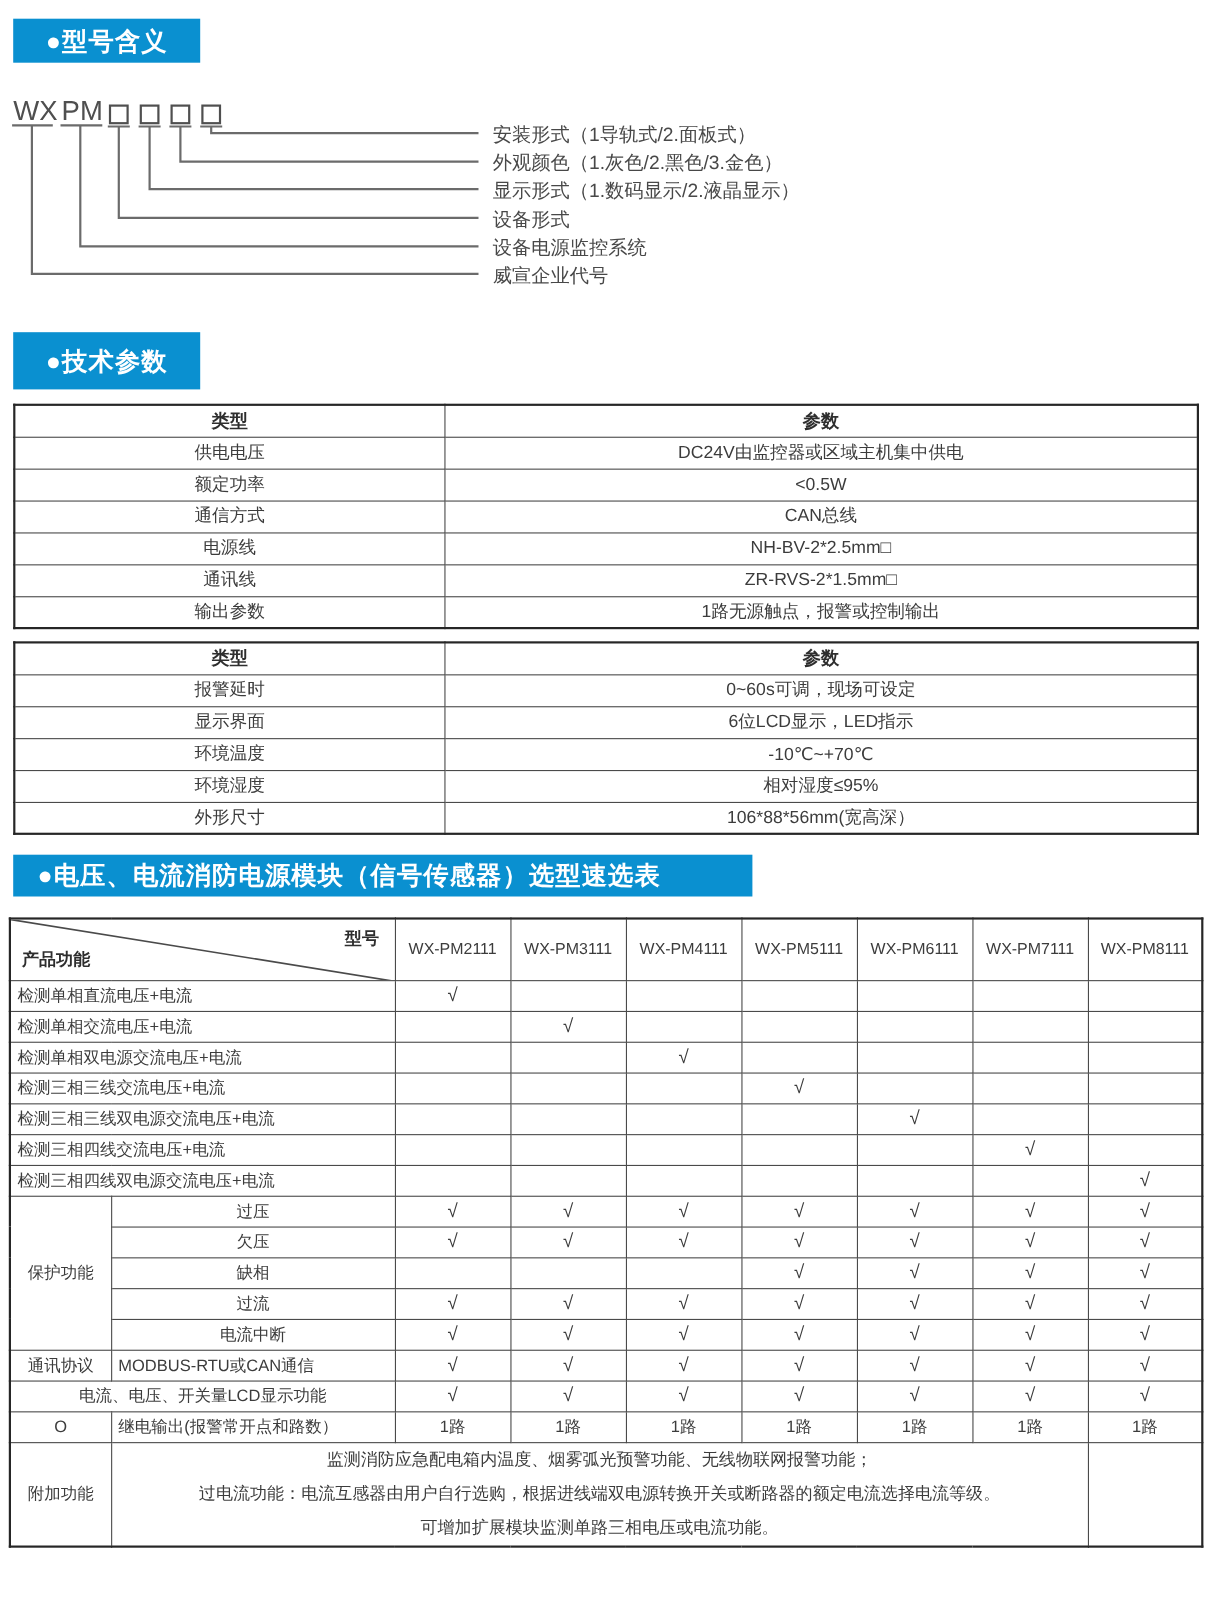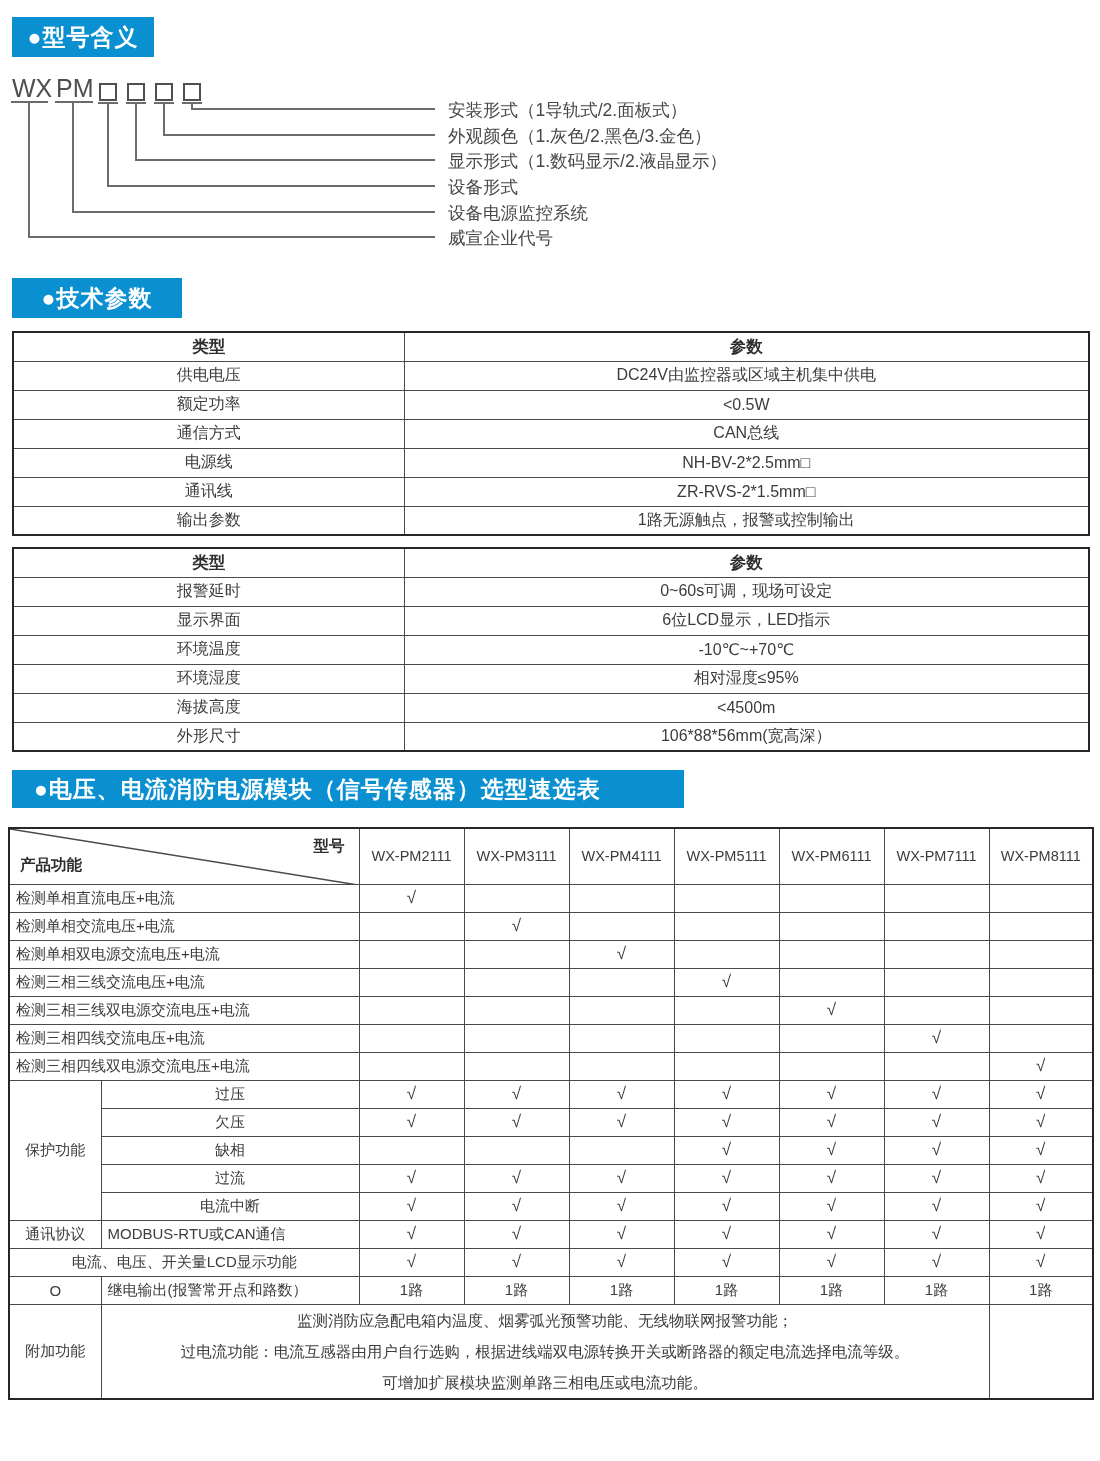--- a/index.html
+++ b/index.html
@@ -6,22 +6,22 @@
   * { box-sizing:border-box; }
   html,body { margin:0; padding:0; }
   body {
     width:1100px; height:1461px; background:#ffffff; overflow:hidden;
     font-family:"Liberation Sans","DejaVu Sans",sans-serif; color:var(--ink);
   }
   .bar {
     background:var(--accent); color:#ffffff; font-weight:bold; font-size:23px;
     display:flex; align-items:center; justify-content:center; letter-spacing:1px;
   }
-  .bar1 { width:142px; height:40px; margin:17px 0 6px 12px; }
-  .bar2 { width:170px; height:40px; margin:12px 0 0 12px; }
+  .bar1 { width:170px; height:40px; margin:17px 0 18px 12px; }
+  .bar2 { width:170px; height:52px; margin:24px 0 0 12px; }
   .bar3 { width:672px; height:38px; margin:18px 0 0 12px; justify-content:flex-start; padding-left:22px;font-family:Liberation Mono, monospace; }
 
   
   .diagram { position:relative; height:203px; width:1100px; }
   .diagram svg { position:absolute; left:0; top:0; }
   .diag-label {
     position:absolute; left:448px; height:22px; line-height:22px;
     font-size:17.5px; color:#484848; white-space:nowrap;
   }
 
@@ -160,24 +160,20 @@
       </tr>
       <tr>
         <td>环境温度</td>
         <td>-10℃~+70℃</td>
       </tr>
       <tr>
         <td>环境湿度</td>
         <td>相对湿度≤95%</td>
       </tr>
       <tr>
-        <td>海拔高度</td>
-        <td>&lt;4500m</td>
-      </tr>
-      <tr>
         <td>外形尺寸</td>
         <td>106*88*56mm(宽高深）</td>
       </tr>
     </tbody>
   </table>
 
 <div class="bar bar3">
   <span>●电压、电流消防电源模块（信号传感器）选型速选表</span>
 </div>
 

